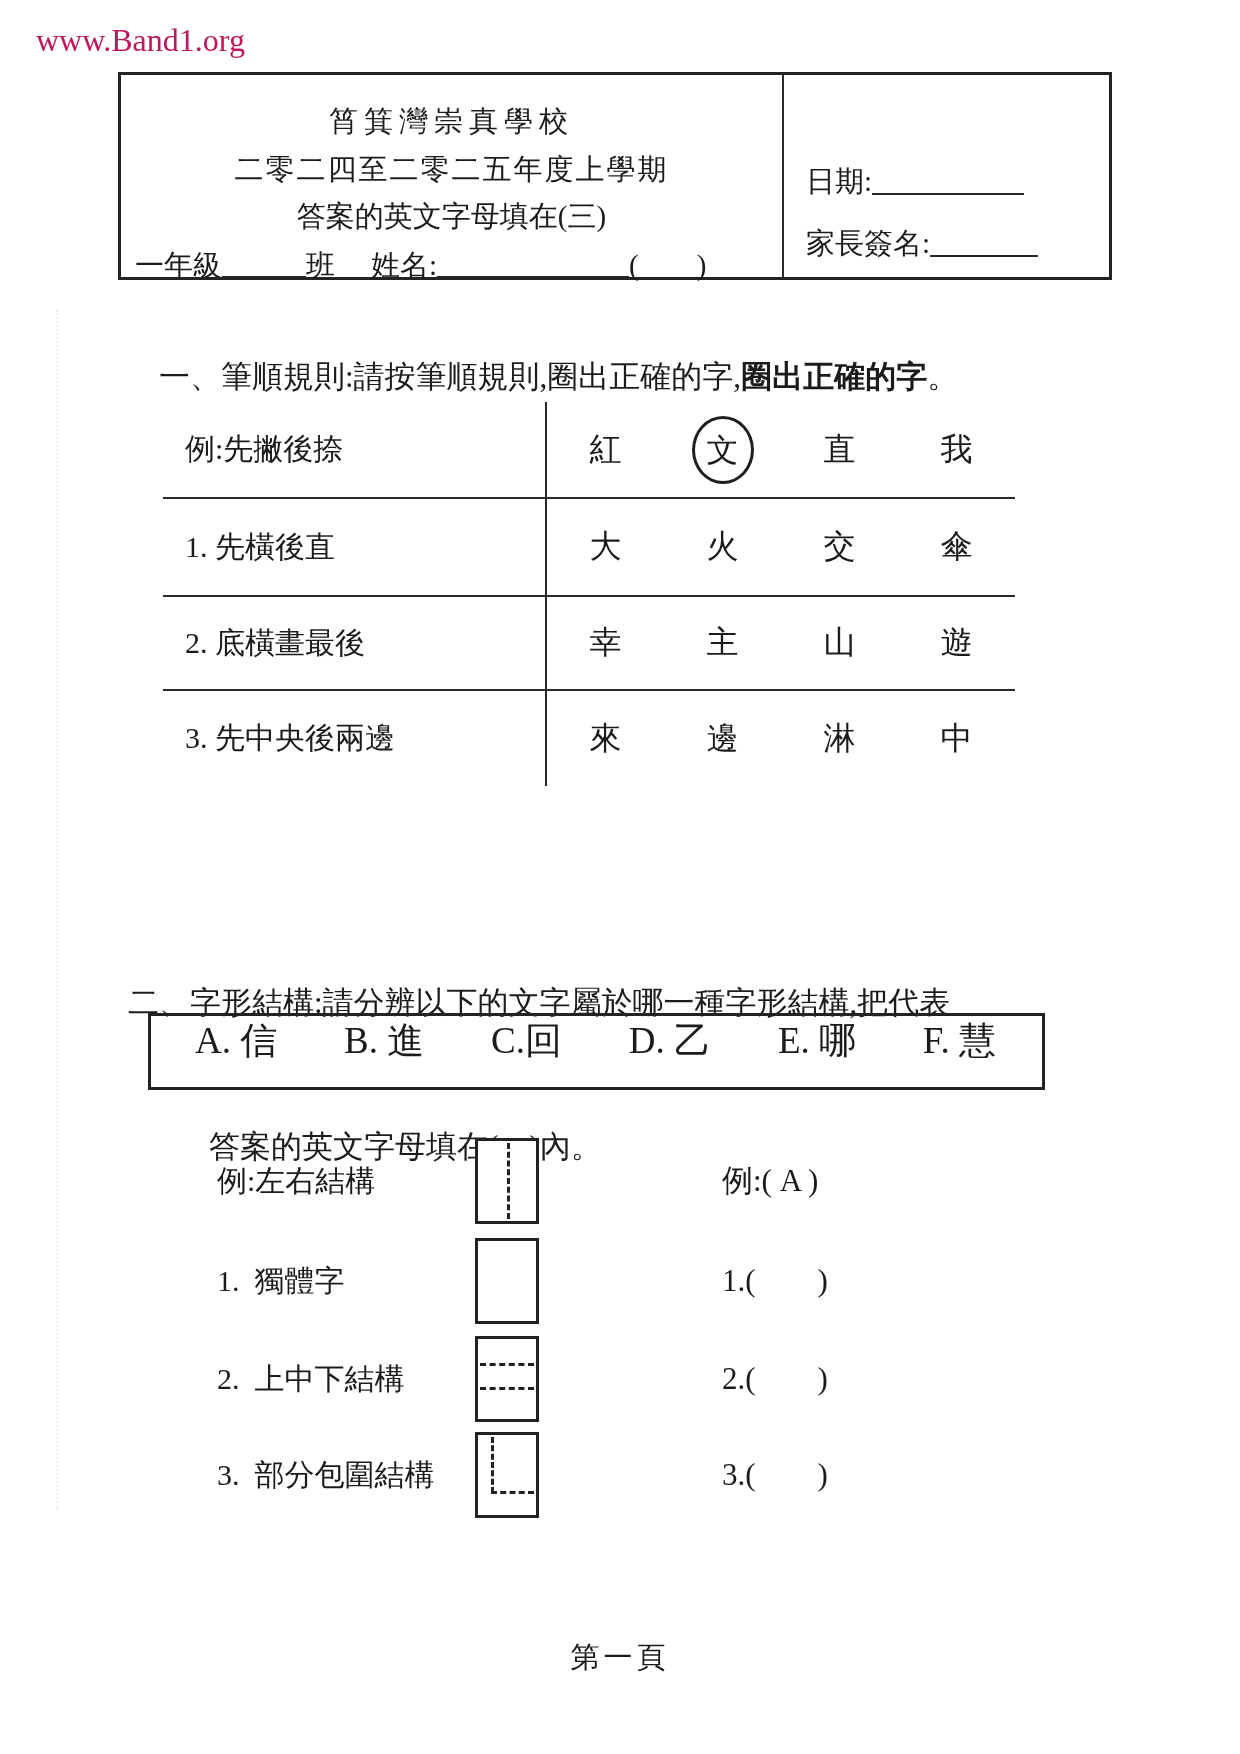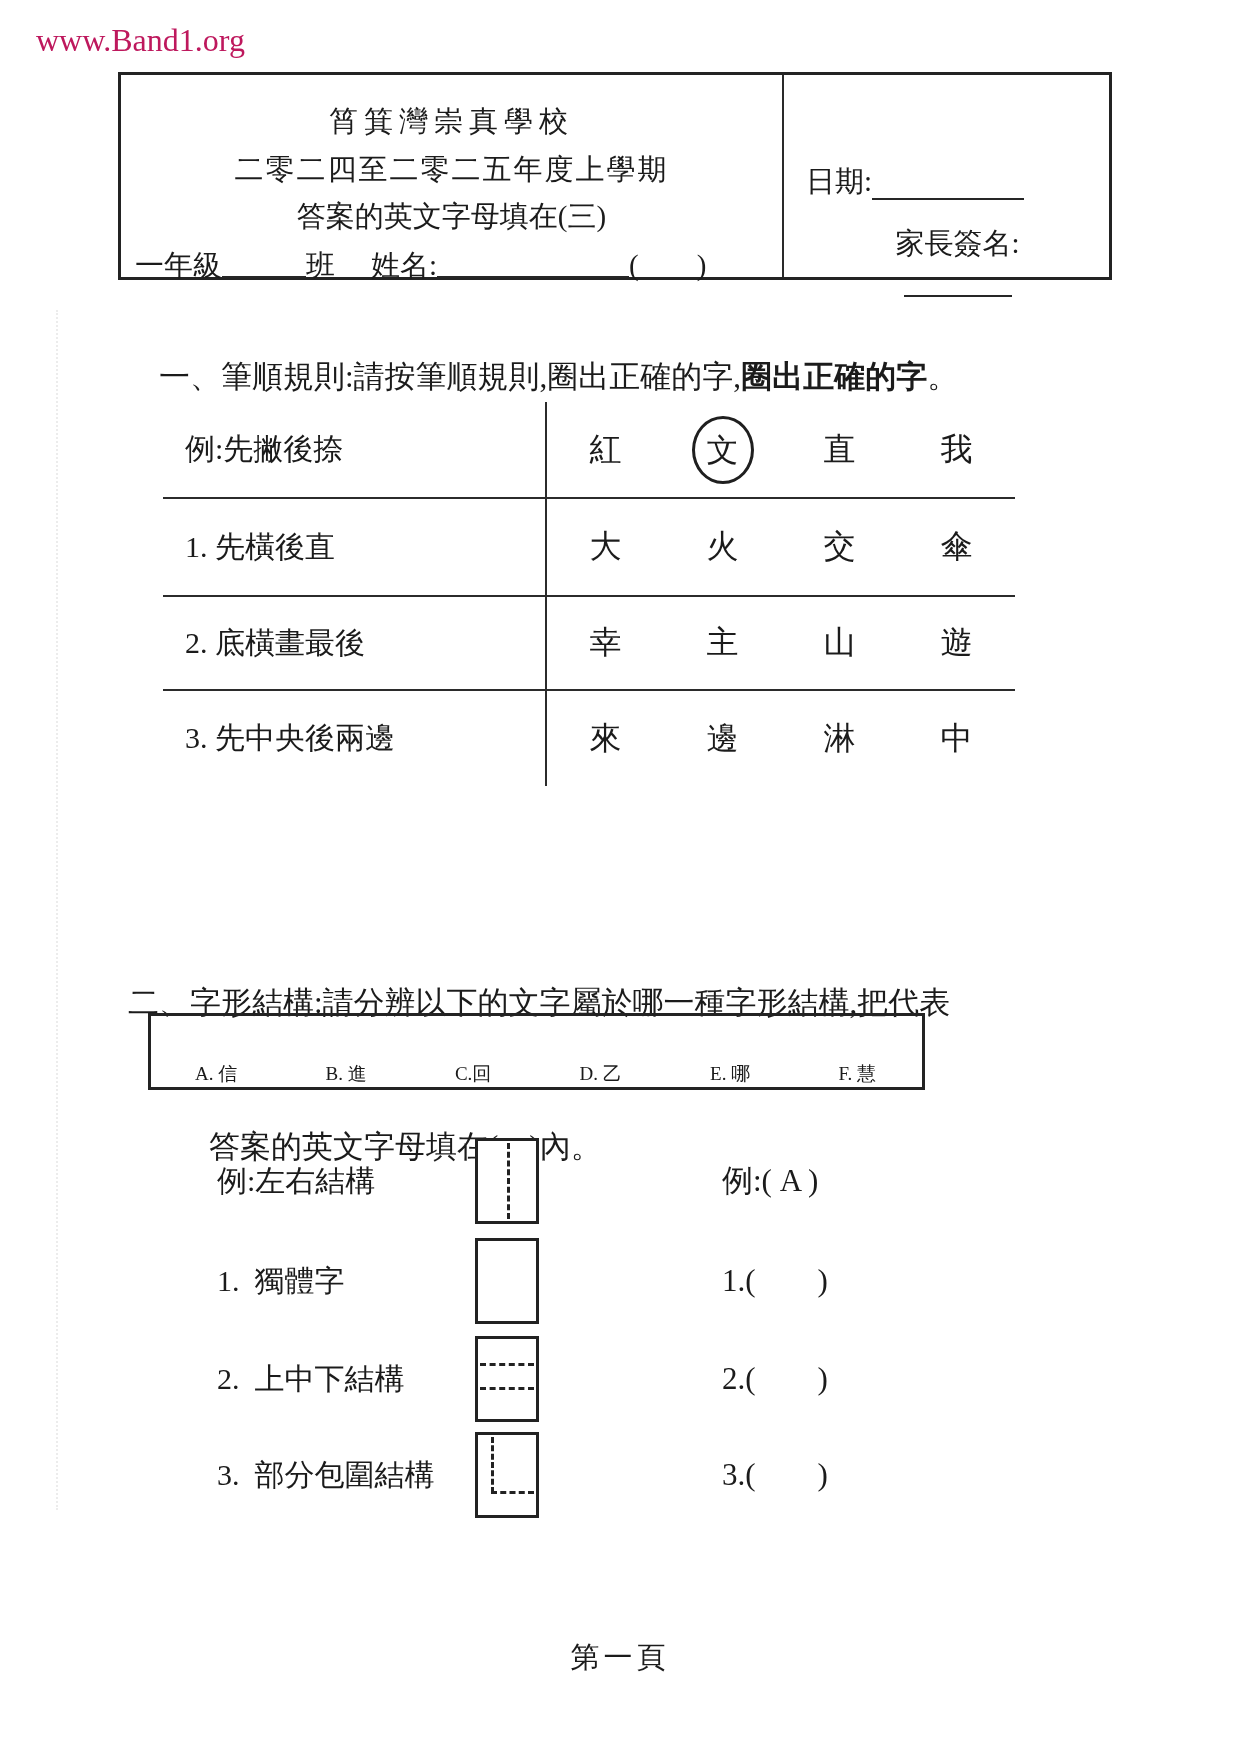--- a/index.html
+++ b/index.html
@@ -36,22 +36,22 @@
   }
   .hb-line{text-align:center;font-size:29px;line-height:44px;}
   .hb-school{letter-spacing:6px;}
   .hb-term{letter-spacing:2px;margin-top:4px;}
   .hb-title{margin-top:3px;}
   .hb-grade{
     margin-top:6px;font-size:29px;
     display:flex;align-items:baseline;white-space:pre;
   }
   .hb-right{flex:1;padding:86px 0 0 22px;box-sizing:border-box;}
-  .hb-field{font-size:29px;line-height:40px;white-space:pre;display:flex;align-items:center;}
-  .hb-field + .hb-field{margin-top:22px;flex-direction:column;}
+  .hb-field{font-size:29px;line-height:40px;white-space:pre;display:flex;align-items:flex-start;}
+  .hb-field + .hb-field{margin-top:22px;}
   .blank{
     display:inline-block;
     border-bottom:2.5px solid #262626;
     height:1em;
     transform:translateY(3px);
   }
   
   .s1-heading{left:128px;top:320px;font-size:31px;white-space:pre;}
   .s1-heading .bold{font-weight:bold;}
   .s2-heading{left:128px;top:883px;font-size:31px;line-height:48px;white-space:pre;}
@@ -71,24 +71,24 @@
   }
   .s1-opts{flex:1;display:flex;align-self:stretch;align-items:center;}
   .s1-char{width:25%;text-align:center;font-size:32px;}
   .circle{
     display:inline-block;width:56px;height:62px;line-height:62px;
     border:3px solid #1f1f1f;border-radius:50%;
     text-align:center;
   }
   
   .s2-optbox{
-    left:148px;top:1013px;width:777px;height:77px;
+    left:148px;top:1013px;width:897px;height:77px;
     border:3px solid #232323;box-sizing:border-box;
-    display:flex;align-items:flex-end;justify-content:space-between;
-    padding:0 46px 0 44px;font-size:19px;white-space:pre;
+    display:flex;align-items:flex-start;justify-content:space-between;
+    padding:0 46px 0 44px;font-size:37px;white-space:pre;
   }
   .s2-item{left:205px;width:840px;height:86px;display:flex;align-items:center;}
   .s2-item-label{width:258px;font-size:30px;white-space:pre;margin-left:12px;}
   .sbox{
     position:relative;width:58px;height:80px;
     border:3px solid #222222;box-sizing:content-box;
     background:#ffffff;flex:none;
   }
   .sbox span{display:none;position:absolute;}
   .d-v{left:50%;top:2px;bottom:2px;border-left:3px dashed #222;}

